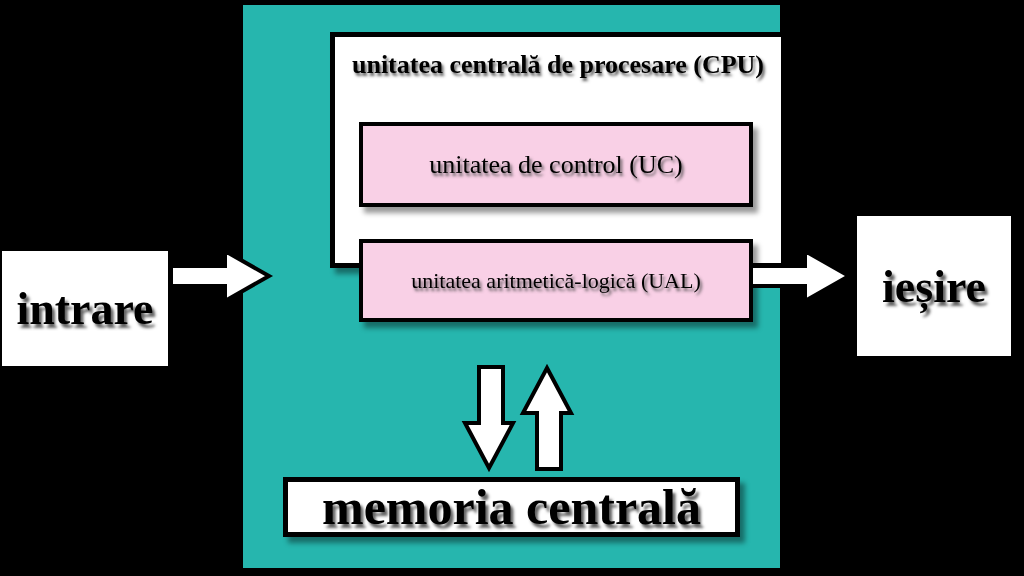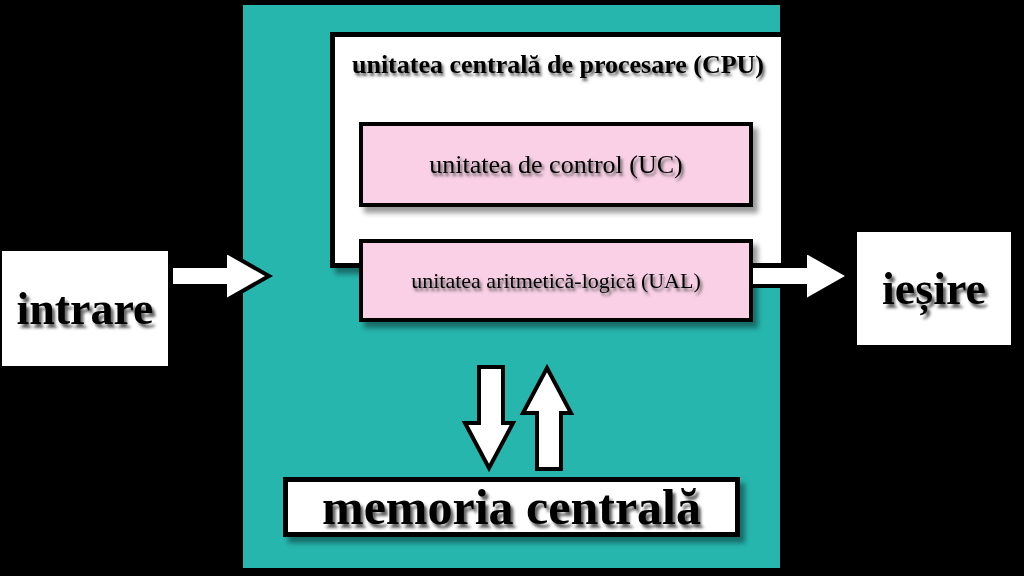--- a/index.html
+++ b/index.html
@@ -75,21 +75,21 @@
     white-space: nowrap;
   }
   .io-box {
     position: absolute;
     background: #ffffff;
     display: flex;
     align-items: center;
     justify-content: center;
   }
   .input-box  { left: 2px;   top: 218px; width: 166px; height: 115px; margin-top: 33px; }
-  .output-box { left: 857px; top: 232px; width: 154px; height: 113px; }
+  .output-box { left: 857px; top: 216px; width: 154px; height: 140px; }
   .io-box span {
     font-size: 46px;
     font-weight: bold;
     text-shadow: 3px 4px 3px rgba(70,70,70,0.85);
     white-space: nowrap;
   }
   .arrow-svg { position: absolute; overflow: visible; }
   .arrow-svg polygon {
     fill: #ffffff;
     stroke: #000000;

